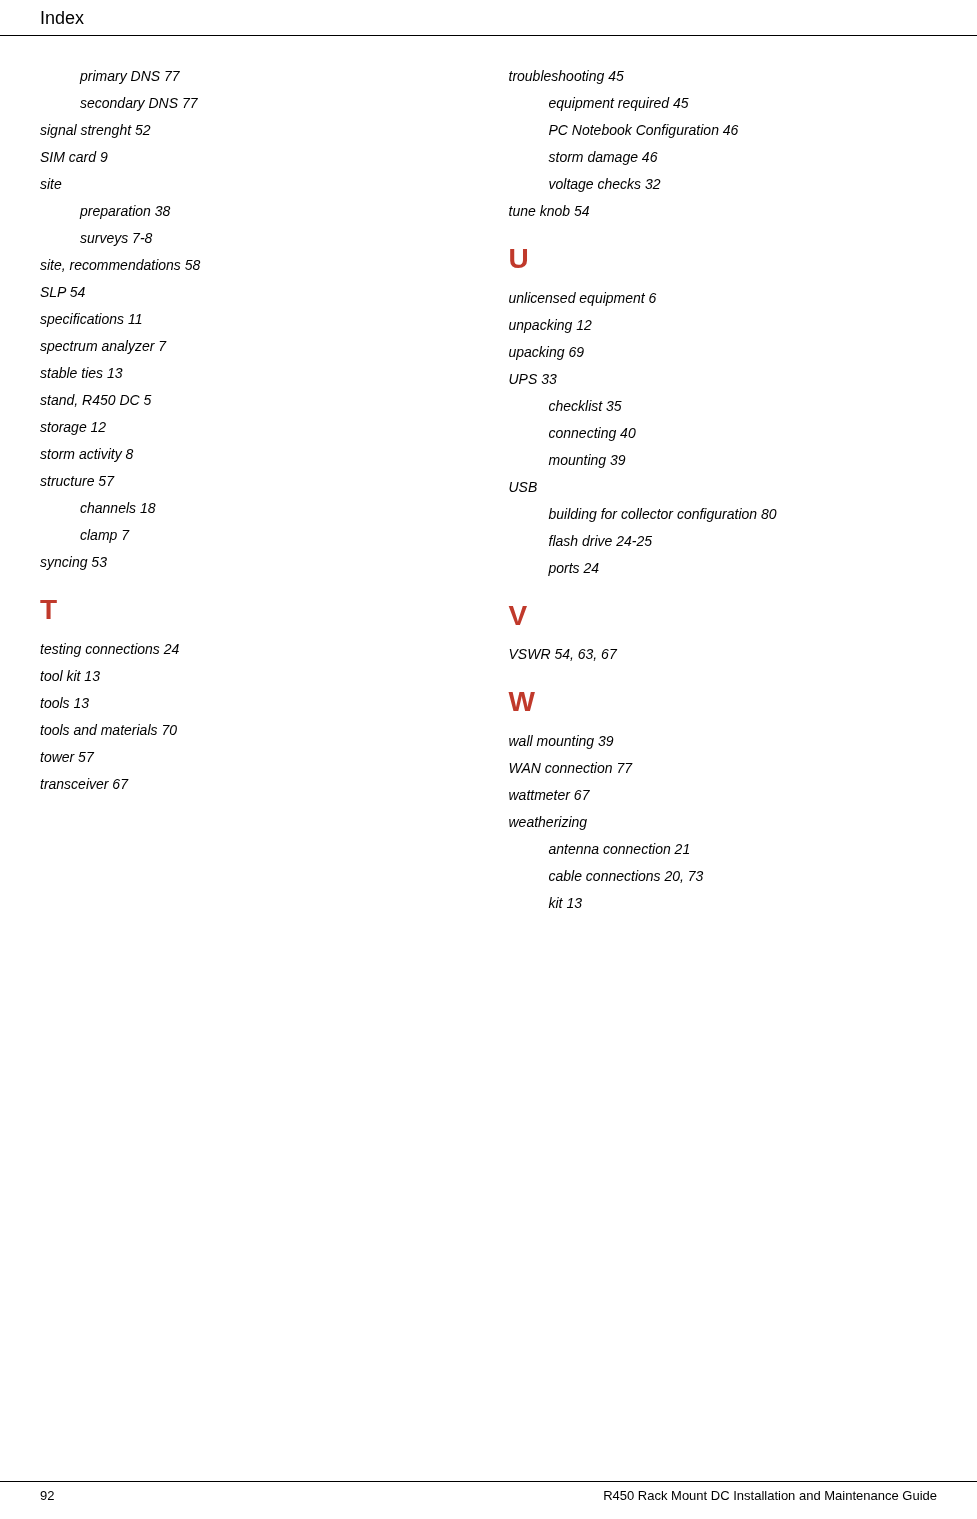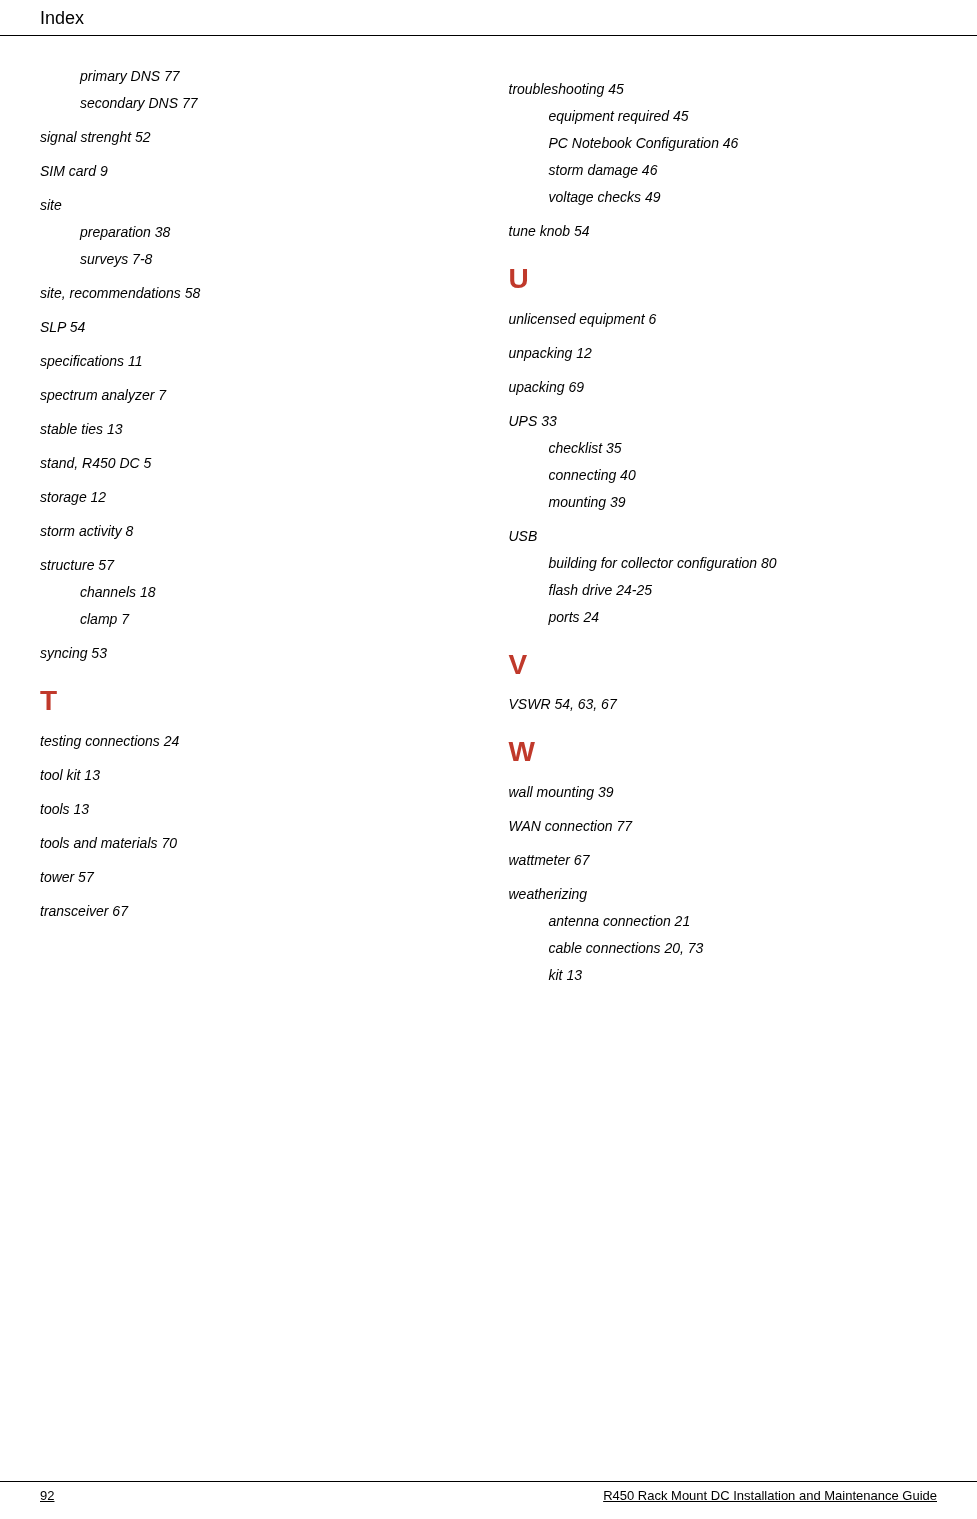--- a/index.html
+++ b/index.html
@@ -41,21 +41,21 @@
       padding-left: 20px;
     }
 
     .index-entry {
       margin-bottom: 6px;
       line-height: 1.5;
       font-style: italic;
     }
 
     .index-entry.top-level {
-      margin-top: 13px;
+      margin-top: 0;
     }
 
     .index-entry.indented {
       padding-left: 40px;
     }
 
     .section-letter {
       font-size: 28px;
       font-weight: bold;
       color: #c0392b;
@@ -67,21 +67,20 @@
     .page-footer {
       position: absolute;
       bottom: 10px;
       left: 0;
       right: 0;
       display: flex;
       justify-content: space-between;
       padding: 6px 40px;
       border-top: 1px solid #000;
       font-size: 13px;
-      text-decoration: underline;
     }
   </style>
 </head>
 <body>
 
 <div class="page-header">
   <span>Index</span>
 </div>
 
 <div class="page-content">
@@ -177,21 +176,21 @@
     <div class="index-entry indented">
       <span>equipment required  45</span>
     </div>
     <div class="index-entry indented">
       <span>PC Notebook Configuration  46</span>
     </div>
     <div class="index-entry indented">
       <span>storm damage  46</span>
     </div>
     <div class="index-entry indented">
-      <span>voltage checks  49</span>
+      <span>voltage checks  32</span>
     </div>
     <div class="index-entry top-level">
       <span>tune knob  54</span>
     </div>
 
     <div class="section-letter">U</div>
 
     <div class="index-entry top-level">
       <span>unlicensed equipment  6</span>
     </div>

